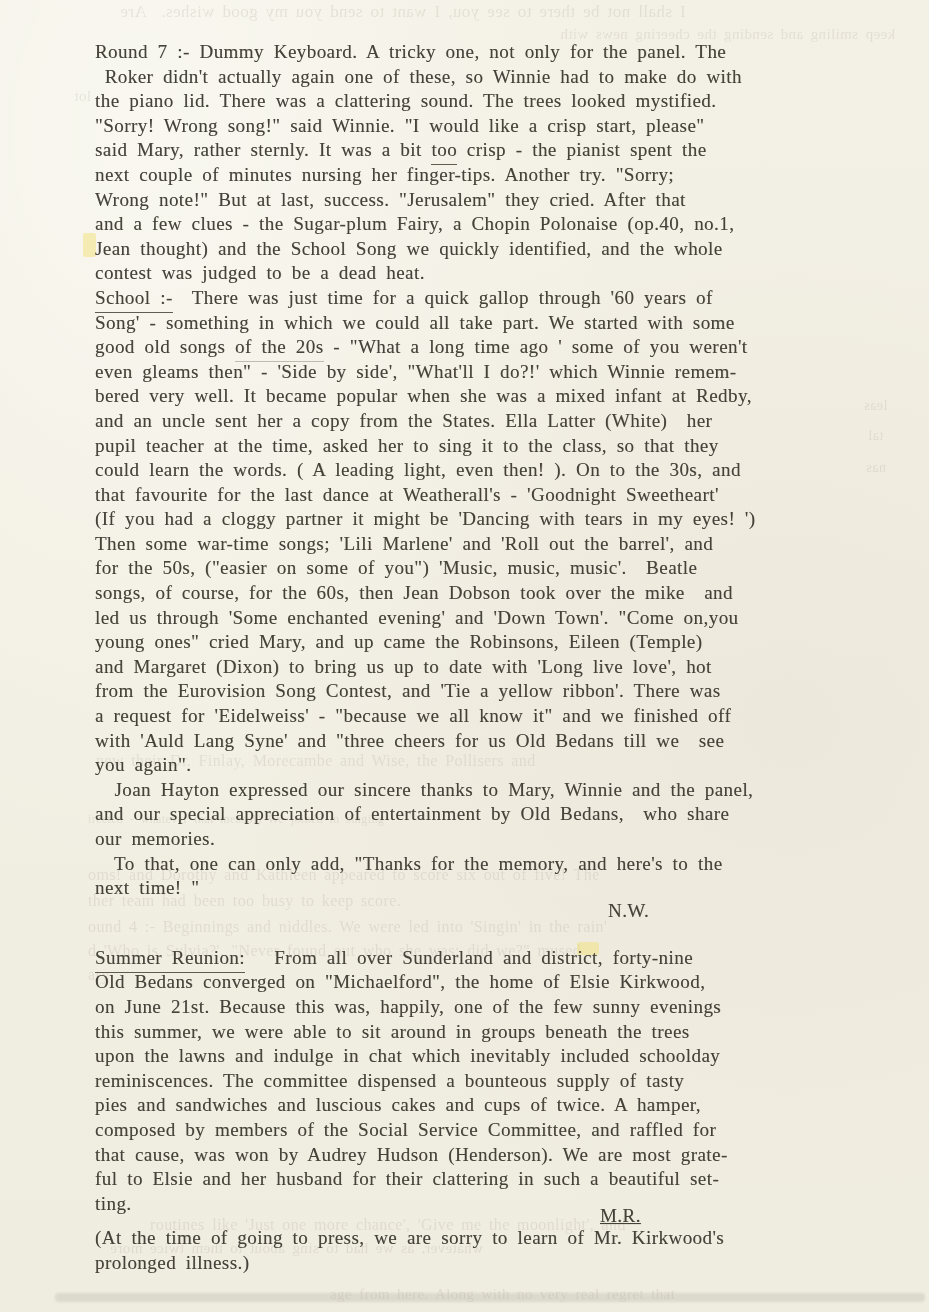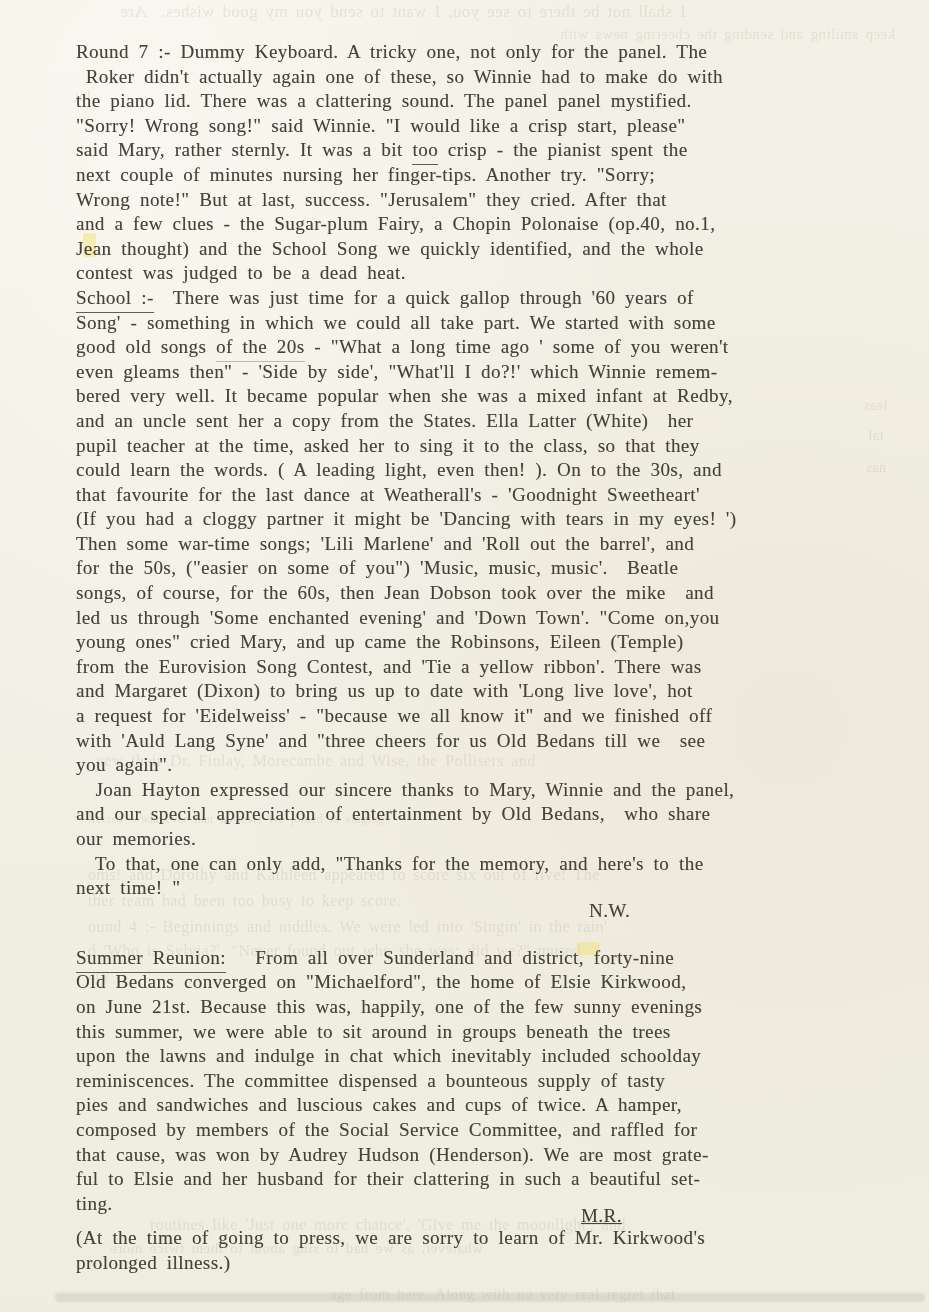--- a/index.html
+++ b/index.html
@@ -10,21 +10,21 @@
     background:#f2efe3;
     background-image:
       radial-gradient(ellipse at 15% 10%, rgba(255,255,250,.5), transparent 45%),
       radial-gradient(ellipse at 85% 55%, rgba(233,229,215,.6), transparent 50%),
       linear-gradient(180deg,#f3f0e5 0%,#f1eee2 60%,#efece0 100%);
     overflow:hidden;
     font-family:"Liberation Serif","DejaVu Serif",serif;
   }
   .text-block{
     position:relative;
-    margin-left:76px;
+    margin-left:95px;
     padding-top:40px;
     width:762px;
     color:#45423a;
     font-size:19px;
     line-height:24.6px;
     letter-spacing:.45px;
     word-spacing:4.5px;
     text-shadow:.3px .3px 0 rgba(70,65,55,.35);
   }
   .line{white-space:pre;}
@@ -72,21 +72,21 @@
       <span class="bleed" style="left: 330px; top: 1286px; font-size: 15px; opacity: 0.14; color: rgb(125, 120, 104);">age from here. Along with no very real regret that</span>
     </div>
   <div id="highlight-layer">
       <div class="hl" style="left: 83px; top: 233px; width: 13px; height: 24px; background: rgb(243, 226, 122);"></div>
       <div class="hl" style="left: 577px; top: 942px; width: 22px; height: 13px; background: rgb(243, 226, 122);"></div>
     </div>
   <div class="text-block" id="text-block">
       <div>
         <div class="line">Round 7 :- Dummy Keyboard. A tricky one, not only for the panel. The</div>
         <div class="line"> Roker didn't actually again one of these, so Winnie had to make do with</div>
-        <div class="line">the piano lid. There was a clattering sound. The panel panel mystified.</div>
+        <div class="line">the piano lid. There was a clattering sound. The trees looked mystified.</div>
         <div class="line">"Sorry! Wrong song!" said Winnie. "I would like a crisp start, please"</div>
         <div class="line">said Mary, rather sternly. It was a bit <span class="u">too</span> crisp - the pianist spent the</div>
         <div class="line">next couple of minutes nursing her finger-tips. Another try. "Sorry;</div>
         <div class="line">Wrong note!" But at last, success. "Jerusalem" they cried. After that</div>
         <div class="line">and a few clues - the Sugar-plum Fairy, a Chopin Polonaise (op.40, no.1,</div>
         <div class="line">Jean thought) and the School Song we quickly identified, and the whole</div>
         <div class="line">contest was judged to be a dead heat.</div>
       </div>
       <div>
         <div class="line"><span class="u">School :-</span>  There was just time for a quick gallop through '60 years of</div>
@@ -97,22 +97,22 @@
         <div class="line">and an uncle sent her a copy from the States. Ella Latter (White)  her</div>
         <div class="line">pupil teacher at the time, asked her to sing it to the class, so that they</div>
         <div class="line">could learn the words. ( A leading light, even then! ). On to the 30s, and</div>
         <div class="line">that favourite for the last dance at Weatherall's - 'Goodnight Sweetheart'</div>
         <div class="line">(If you had a cloggy partner it might be 'Dancing with tears in my eyes! ')</div>
         <div class="line">Then some war-time songs; 'Lili Marlene' and 'Roll out the barrel', and</div>
         <div class="line">for the 50s, ("easier on some of you") 'Music, music, music'.  Beatle</div>
         <div class="line">songs, of course, for the 60s, then Jean Dobson took over the mike  and</div>
         <div class="line">led us through 'Some enchanted evening' and 'Down Town'. "Come on,you</div>
         <div class="line">young ones" cried Mary, and up came the Robinsons, Eileen (Temple)</div>
+        <div class="line">and Margaret (Dixon) to bring us up to date with 'Long live love', hot</div>
         <div class="line">from the Eurovision Song Contest, and 'Tie a yellow ribbon'. There was</div>
-        <div class="line">and Margaret (Dixon) to bring us up to date with 'Long live love', hot</div>
         <div class="line">a request for 'Eidelweiss' - "because we all know it" and we finished off</div>
         <div class="line">with 'Auld Lang Syne' and "three cheers for us Old Bedans till we  see</div>
         <div class="line">you again".</div>
       </div>
       <div>
         <div class="line">  Joan Hayton expressed our sincere thanks to Mary, Winnie and the panel,</div>
         <div class="line">and our special appreciation of entertainment by Old Bedans,  who share</div>
         <div class="line">our memories.</div>
       </div>
       <div>

